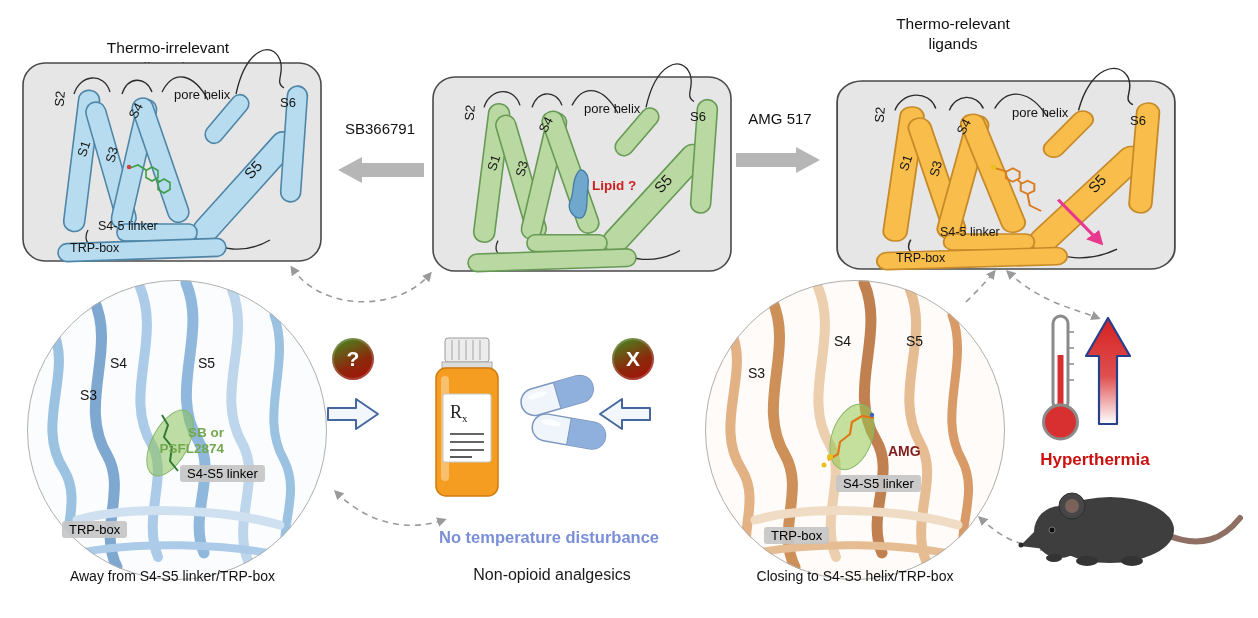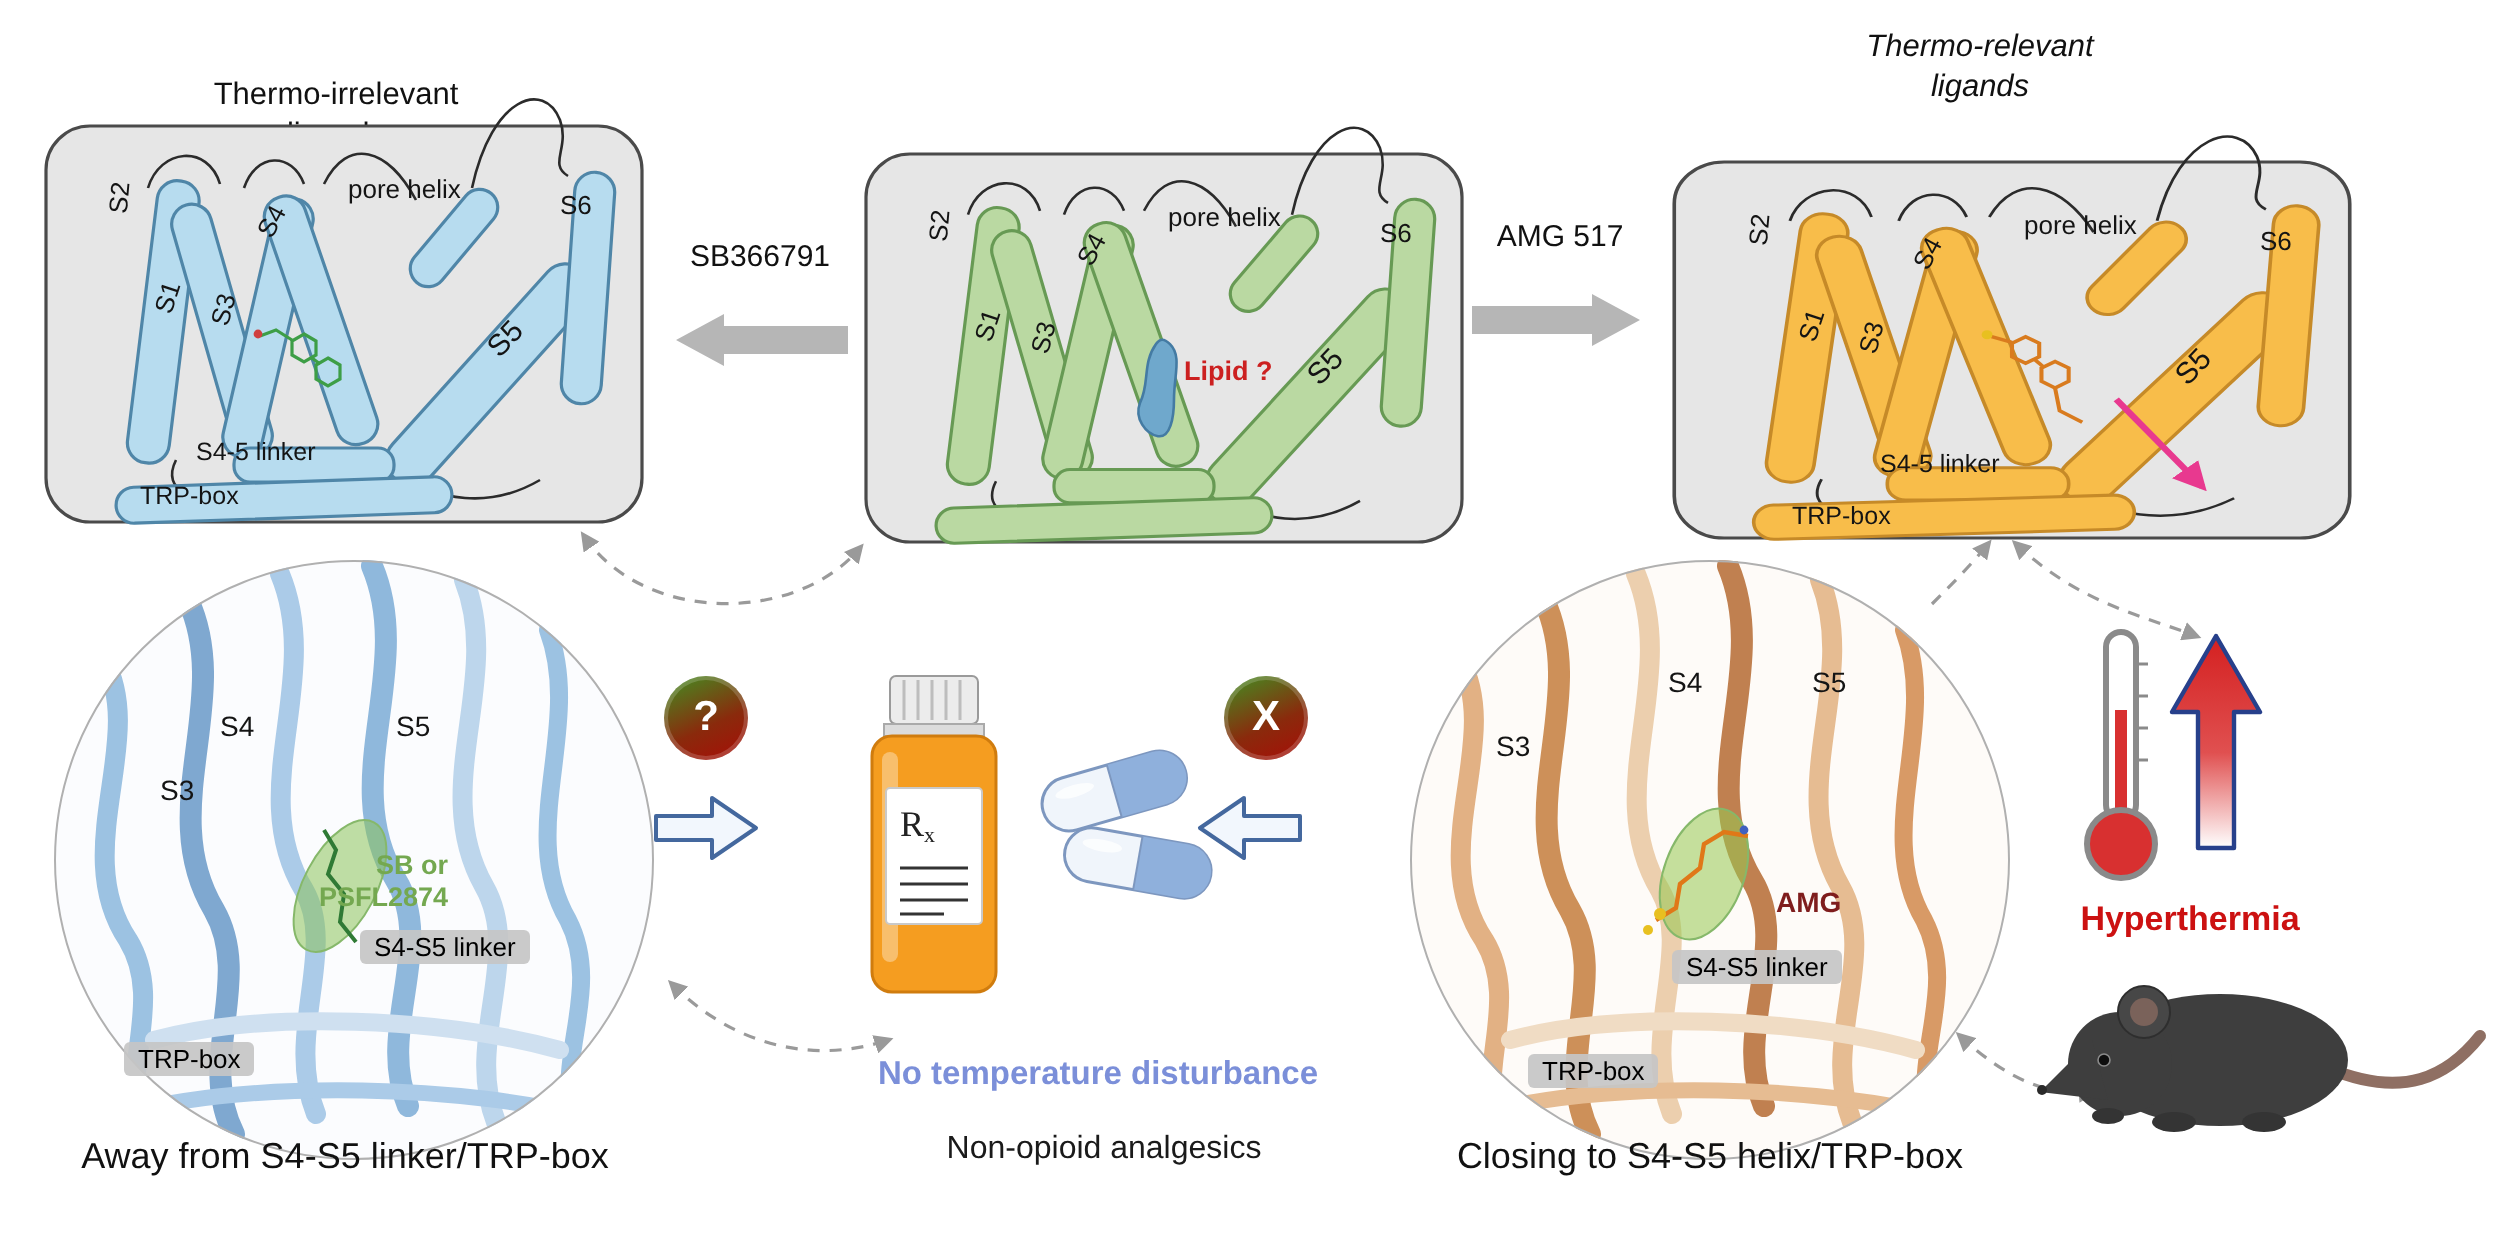--- a/index.html
+++ b/index.html
@@ -2,21 +2,21 @@
 <html><head>
 <meta charset="utf-8">
 <style>
   html,body{margin:0;padding:0;background:#fff;}
   .canvas{position:relative;width:1258px;height:618px;background:#ffffff;
           font-family:"Liberation Sans",sans-serif;overflow:hidden;}
   .abs{position:absolute;}
   .preline{white-space:pre-line;}
   .title{position:absolute;font-size:15.5px;color:#111;text-align:center;line-height:1.3;}
   .arrow-label{position:absolute;font-size:15px;color:#111;text-align:center;white-space:nowrap;}
-  .caption{position:absolute;font-size:18px;color:#111;text-align:center;}
+  .caption{position:absolute;font-size:14px;color:#111;text-align:center;}
   .plabel{position:absolute;font-size:13px;color:#141414;line-height:1.05;white-space:nowrap;}
   .clabel{position:absolute;font-size:14px;color:#141414;white-space:nowrap;}
   .chip{position:absolute;background:rgba(198,198,198,.92);color:#000;font-size:13px;
         padding:1px 7px;border-radius:3px;white-space:nowrap;}
   .badge{position:absolute;width:42px;height:42px;border-radius:50%;display:flex;align-items:center;
          justify-content:center;color:#fff;font-weight:bold;font-size:21px;
          background:linear-gradient(155deg,#507c1e 12%,#8a2a0c 58%,#a31208 92%);
          box-shadow:inset 0 0 0 2px rgba(255,255,255,.18);}
   .pbg{fill:#e6e6e6;stroke:#4a4a4a;stroke-width:1.6;}
   .loop{fill:none;stroke:#2b2b2b;stroke-width:1.3;}
@@ -46,21 +46,21 @@
       <path d="M 292 268 C 322 312, 398 312, 430 274" marker-start="url(#ah)" marker-end="url(#ah)"></path>
       <path d="M 336 492 C 368 524, 408 532, 444 520" marker-start="url(#ah)" marker-end="url(#ah)"></path>
       <path d="M 1008 272 C 1040 302, 1072 308, 1098 318" marker-start="url(#ah)" marker-end="url(#ah)"></path>
       <path d="M 966 302 C 976 292, 986 282, 994 272" marker-end="url(#ah)"></path>
       <path d="M 980 518 C 1004 540, 1024 548, 1046 546" marker-start="url(#ah)" marker-end="url(#ah)"></path>
     </g>
   </svg>
 
   <div class="title preline" style="left:53px;top:14px;width:230px;margin-top:24px;">Thermo-irrelevant
 ligands</div>
-  <div class="title preline" style="left:875px;top:14px;width:230px;font-style:italic;">Thermo-relevant
+  <div class="title preline" style="left:838px;top:14px;width:230px;">Thermo-relevant
 ligands</div>
 
   <div class="abs panel-left" style="left:22px;top:62px;width:300px;height:200px;">
     <svg width="300" height="200" viewBox="0 0 300 200" style="overflow:visible">
       <rect class="pbg" x="1" y="1" width="298" height="198" rx="22"></rect>
       <g>
         <path class="loop" d="M52 32 C 58 12, 82 10, 88 30"></path>
         <path class="loop" d="M100 32 C 106 14, 124 14, 130 30"></path>
         <path class="loop" d="M140 30 C 152 6, 172 12, 186 38"></path>
         <path class="loop" d="M214 32 C 224 -14, 250 -22, 258 -2 C 263 12, 252 20, 262 26"></path>

